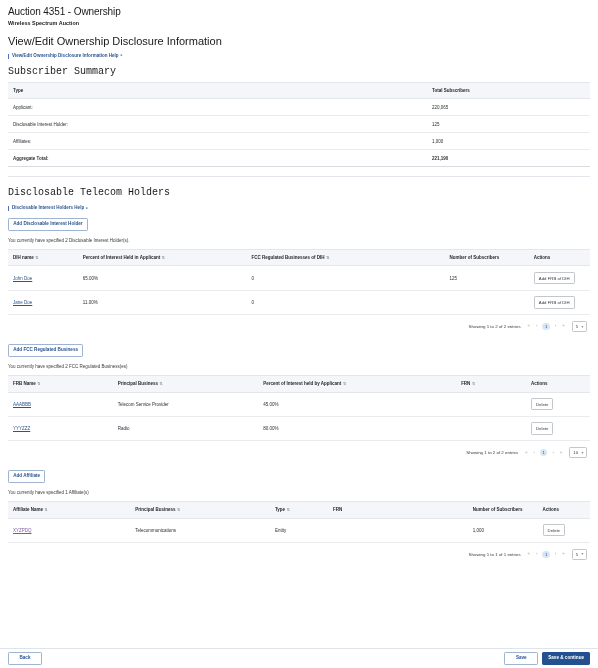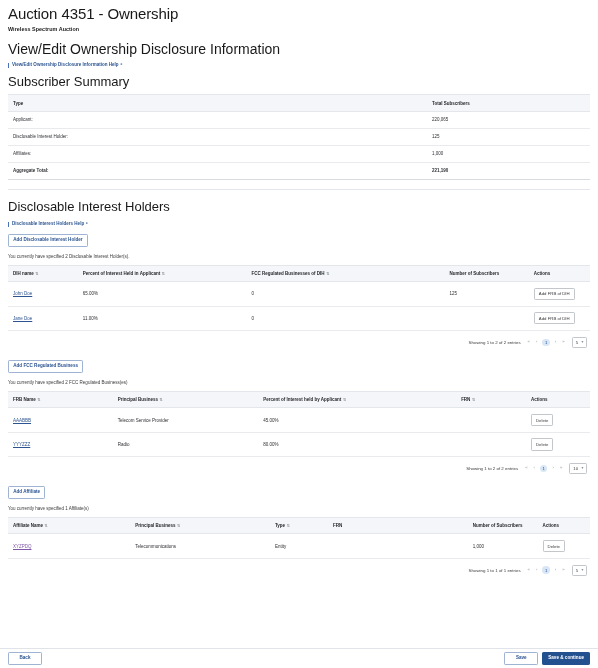--- a/index.html
+++ b/index.html
@@ -18,47 +18,48 @@
   }
   .page {
     padding: 6px 8px 0 8px;
     width: 598px;
     height: 650px;
     position: relative;
   }
 
   
   .h1 {
-    font-size: 15px;
+    font-size: 10px;
     font-weight: 400;
     color: #19191b;
     letter-spacing: -0.1px;
     margin: 0 0 3px 0;
     line-height: 1.1;
   }
   .subhead {
     font-size: 5.4px;
     font-weight: bold;
     color: #19191b;
     margin: 0 0 9px 0;
     letter-spacing: 0.05px;
   }
   .h2 {
-    font-size: 14px;
+    font-size: 11px;
     font-weight: 400;
     color: #19191b;
     margin: 0 0 4px 0;
     line-height: 1.15;
   }
   .h3 {
-    font-size: 13px;
+    font-size: 10px;
     font-weight: 400;
     color: #19191b;
     margin: 0 0 5px 0;
     line-height: 1.15;
+    font-family: Liberation Mono, monospace;
   }
 
   
   .help-link {
     display: inline-flex;
     align-items: center;
     gap: 2px;
     border-left: 1.4px solid #4a72b8;
     padding: 0 0 0 3px;
     margin: 0 0 7px 0;
@@ -295,21 +296,21 @@
             <td class="num bold">221,190</td>
           </tr>
         </tbody>
       </table>
     </div>
     <div class="rule"></div>
   </div>
 
   
   <div class="section">
-    <h3 class="h3">Disclosable Interest Holders</h3>
+    <h3 class="h3">Disclosable Telecom Holders</h3>
     <div class="help-link">
       <span class="txt">Disclosable Interest Holders Help</span>
       <span class="caret">▸</span>
     </div>
     <div>
       <button class="btn">Add Disclosable Interest Holder</button>
     </div>
     <div class="note">You currently have specified 2 Disclosable Interest Holder(s).</div>
 
     <table class="tbl">

